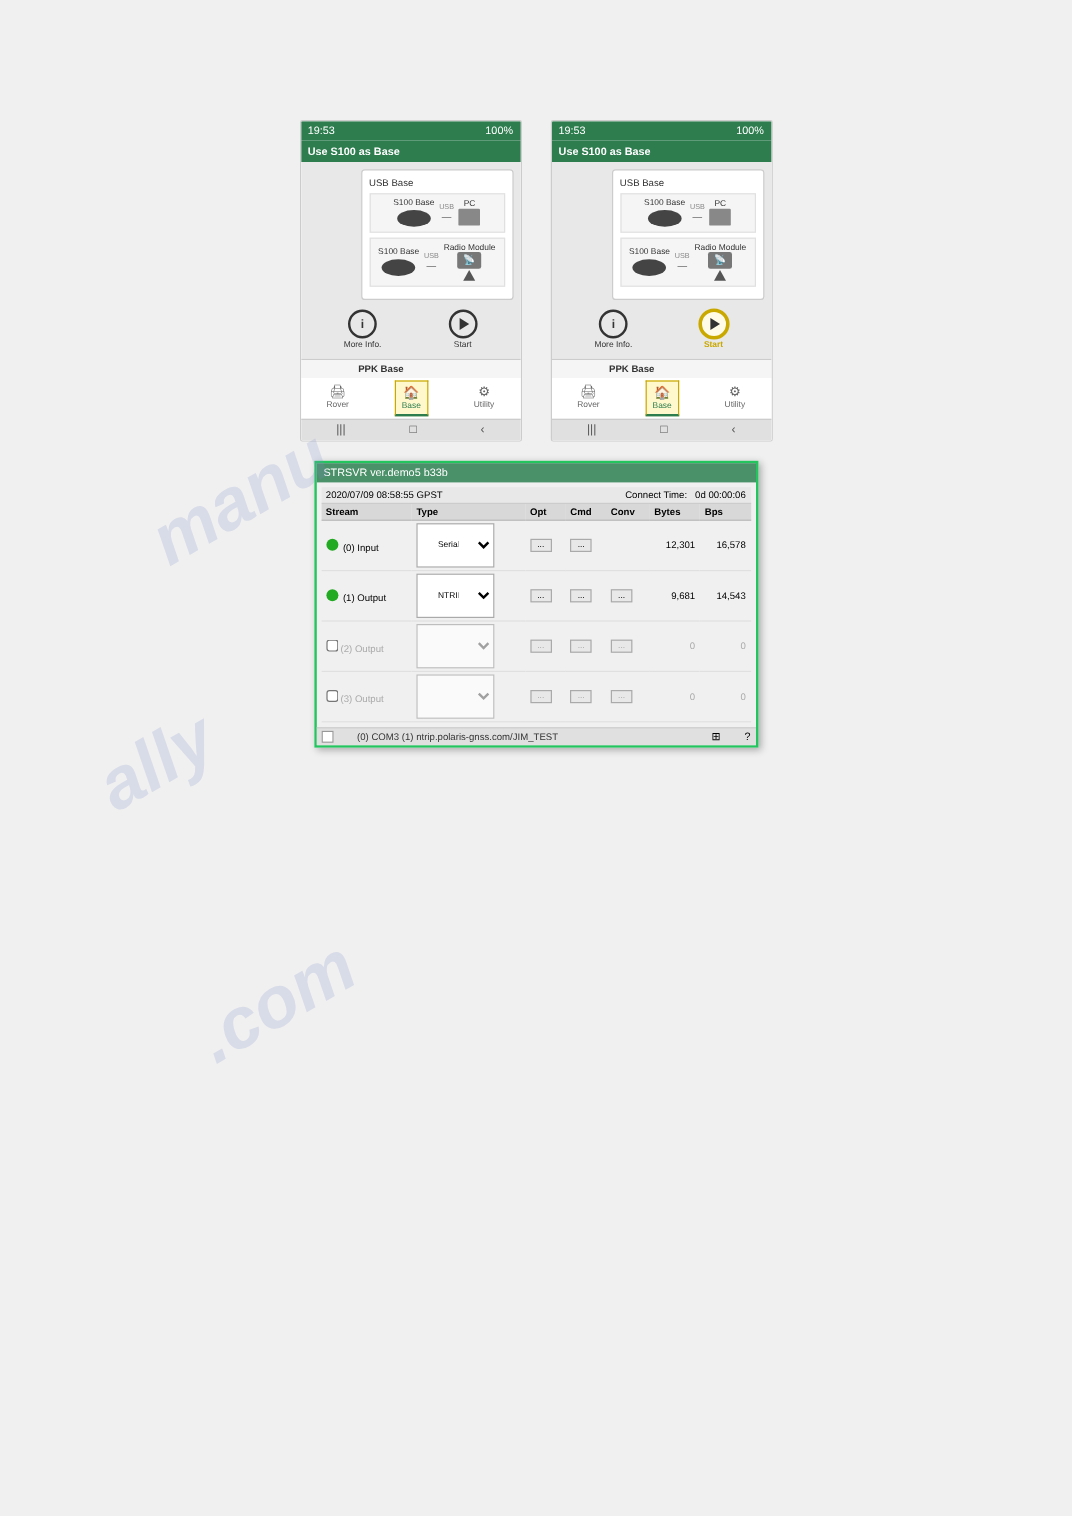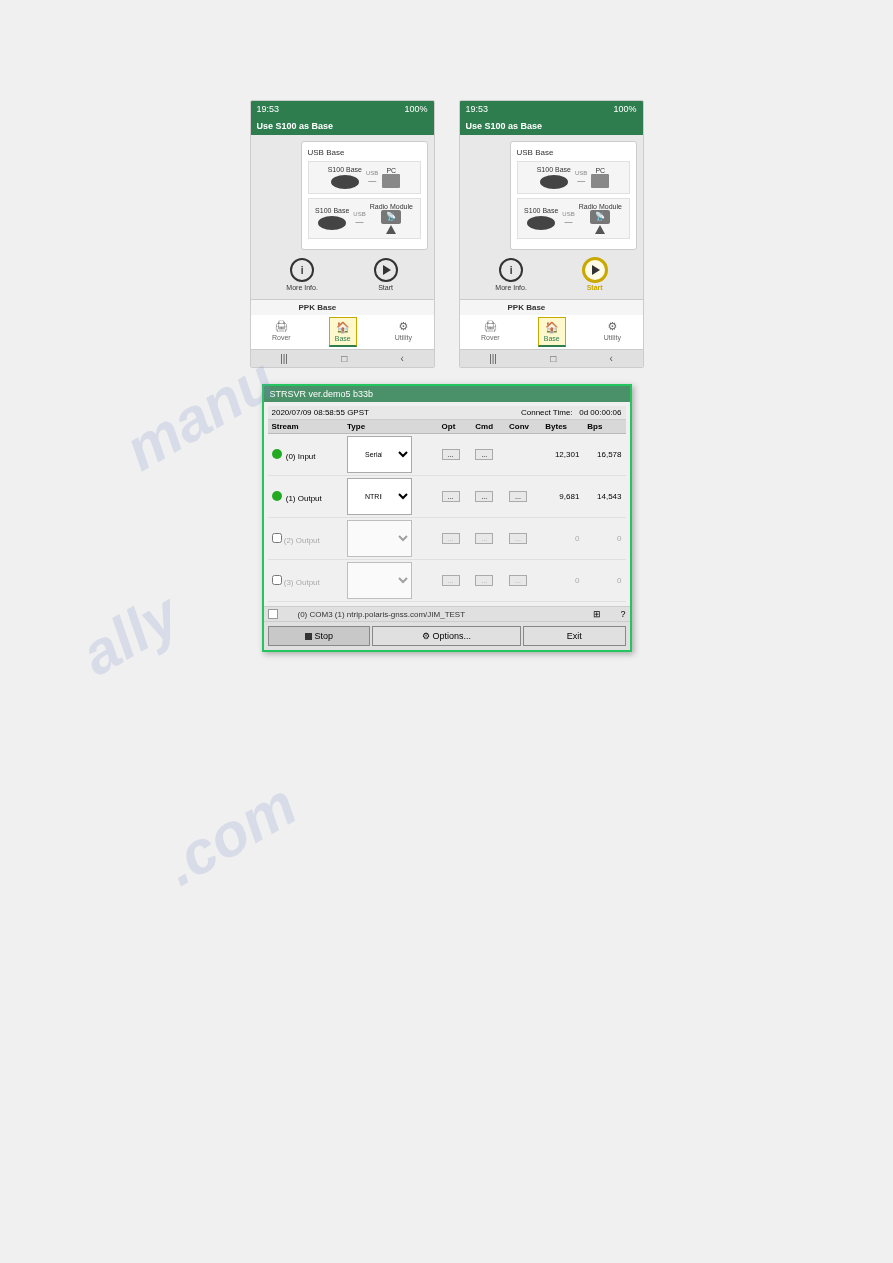--- a/index.html
+++ b/index.html
@@ -722,27 +722,15 @@
       </table>
     </div>
 
     <div class="strsvr-status-bar">
       <div class="strsvr-status-checkbox"></div>
       <span class="strsvr-status-text">(0) COM3 (1) ntrip.polaris-gnss.com/JIM_TEST</span>
       <span style="font-size:9px;">⊞</span>
       <span style="font-size:9px;">?</span>
     </div>
 
-    <div class="strsvr-actions">
-      <button class="btn-stop">
-        <span class="stop-square"></span>
-        <span>Stop</span>
-      </button>
-      <button class="btn-options">
-        <span>⚙ Options...</span>
-      </button>
-      <button class="btn-exit">
-        <span>Exit</span>
-      </button>
-    </div>
   </div>
 
 </div>
 
 </body></html>

